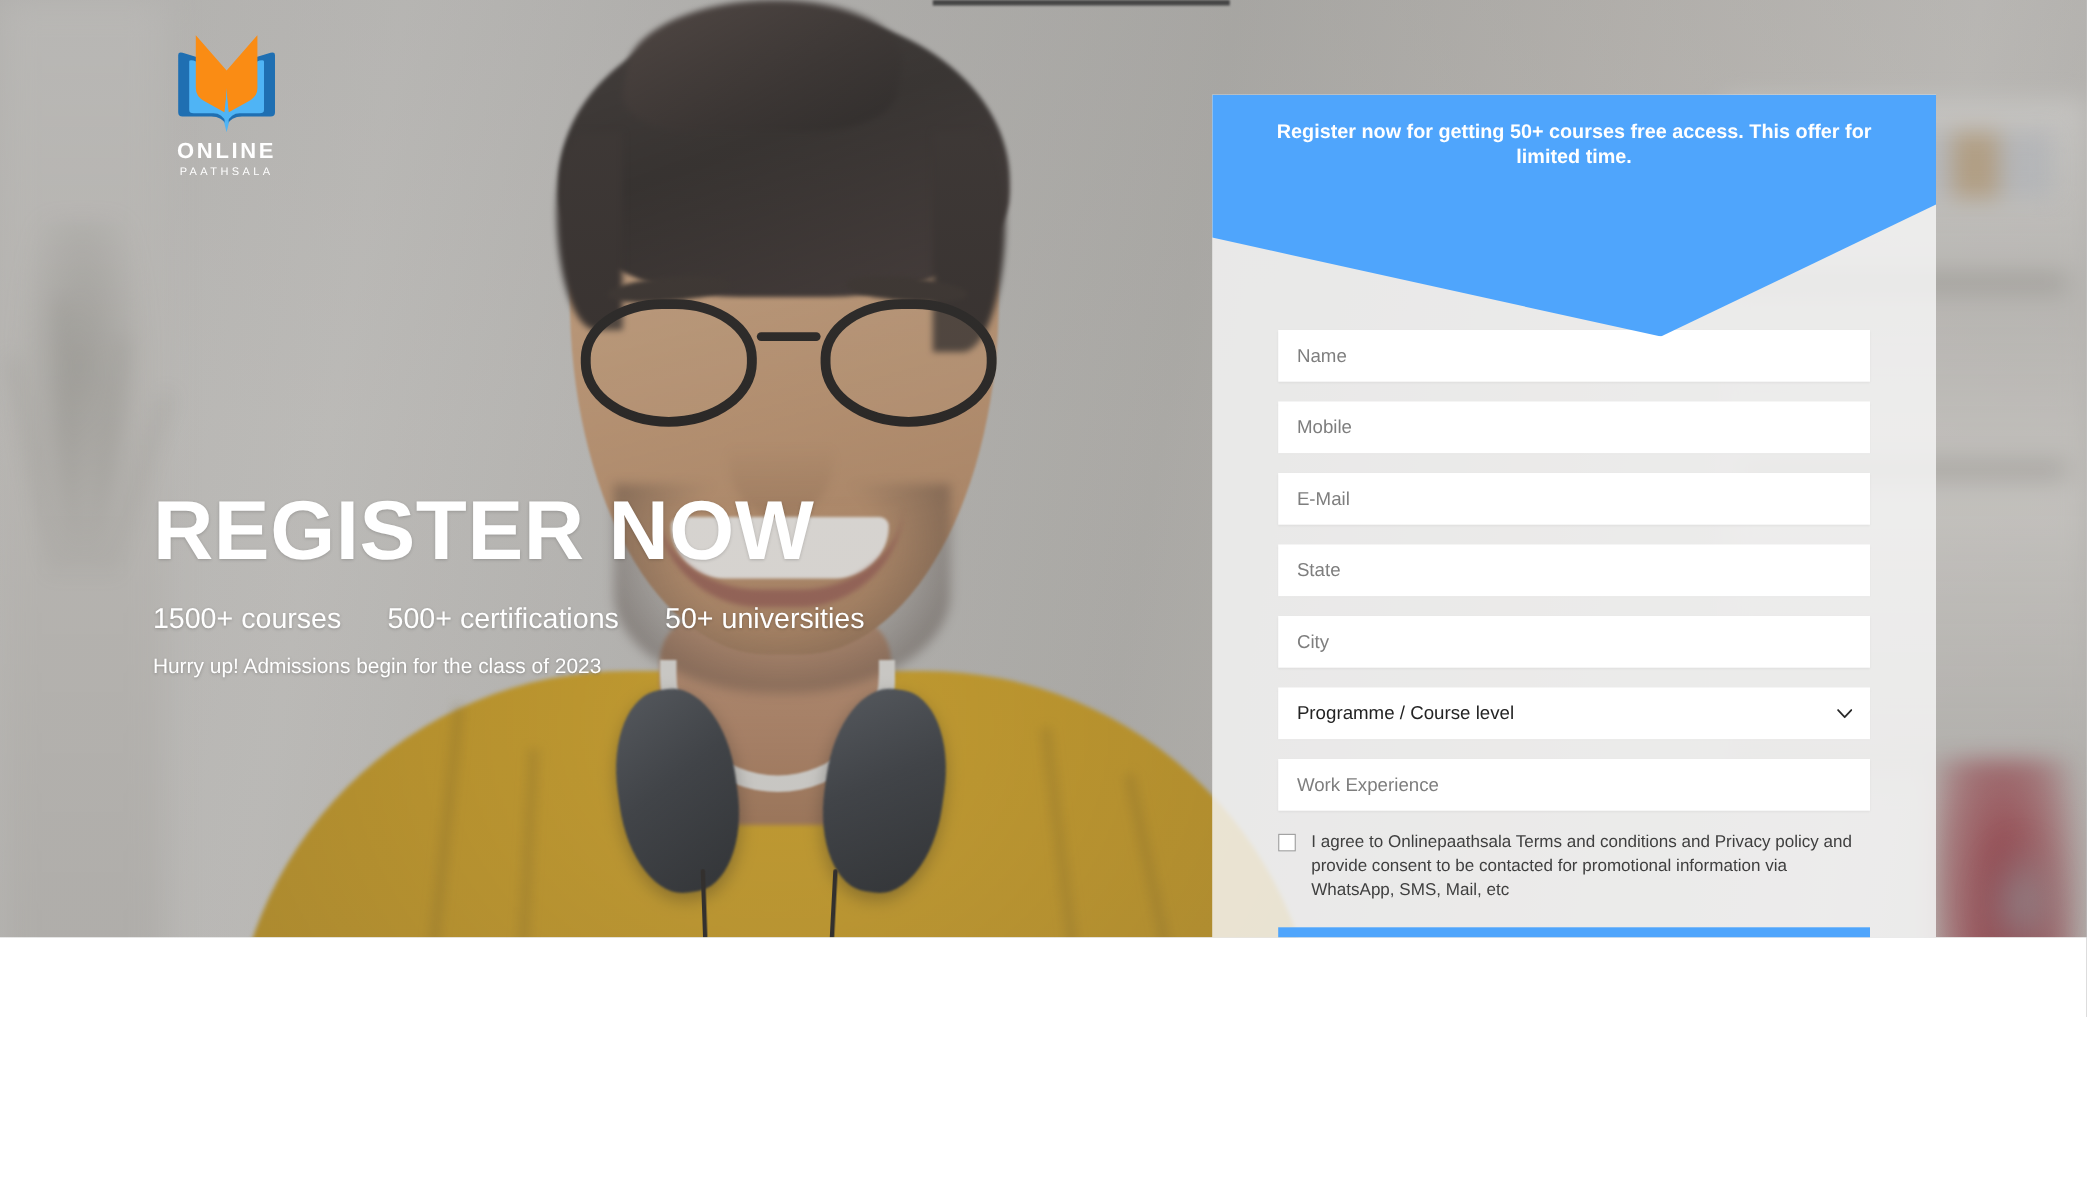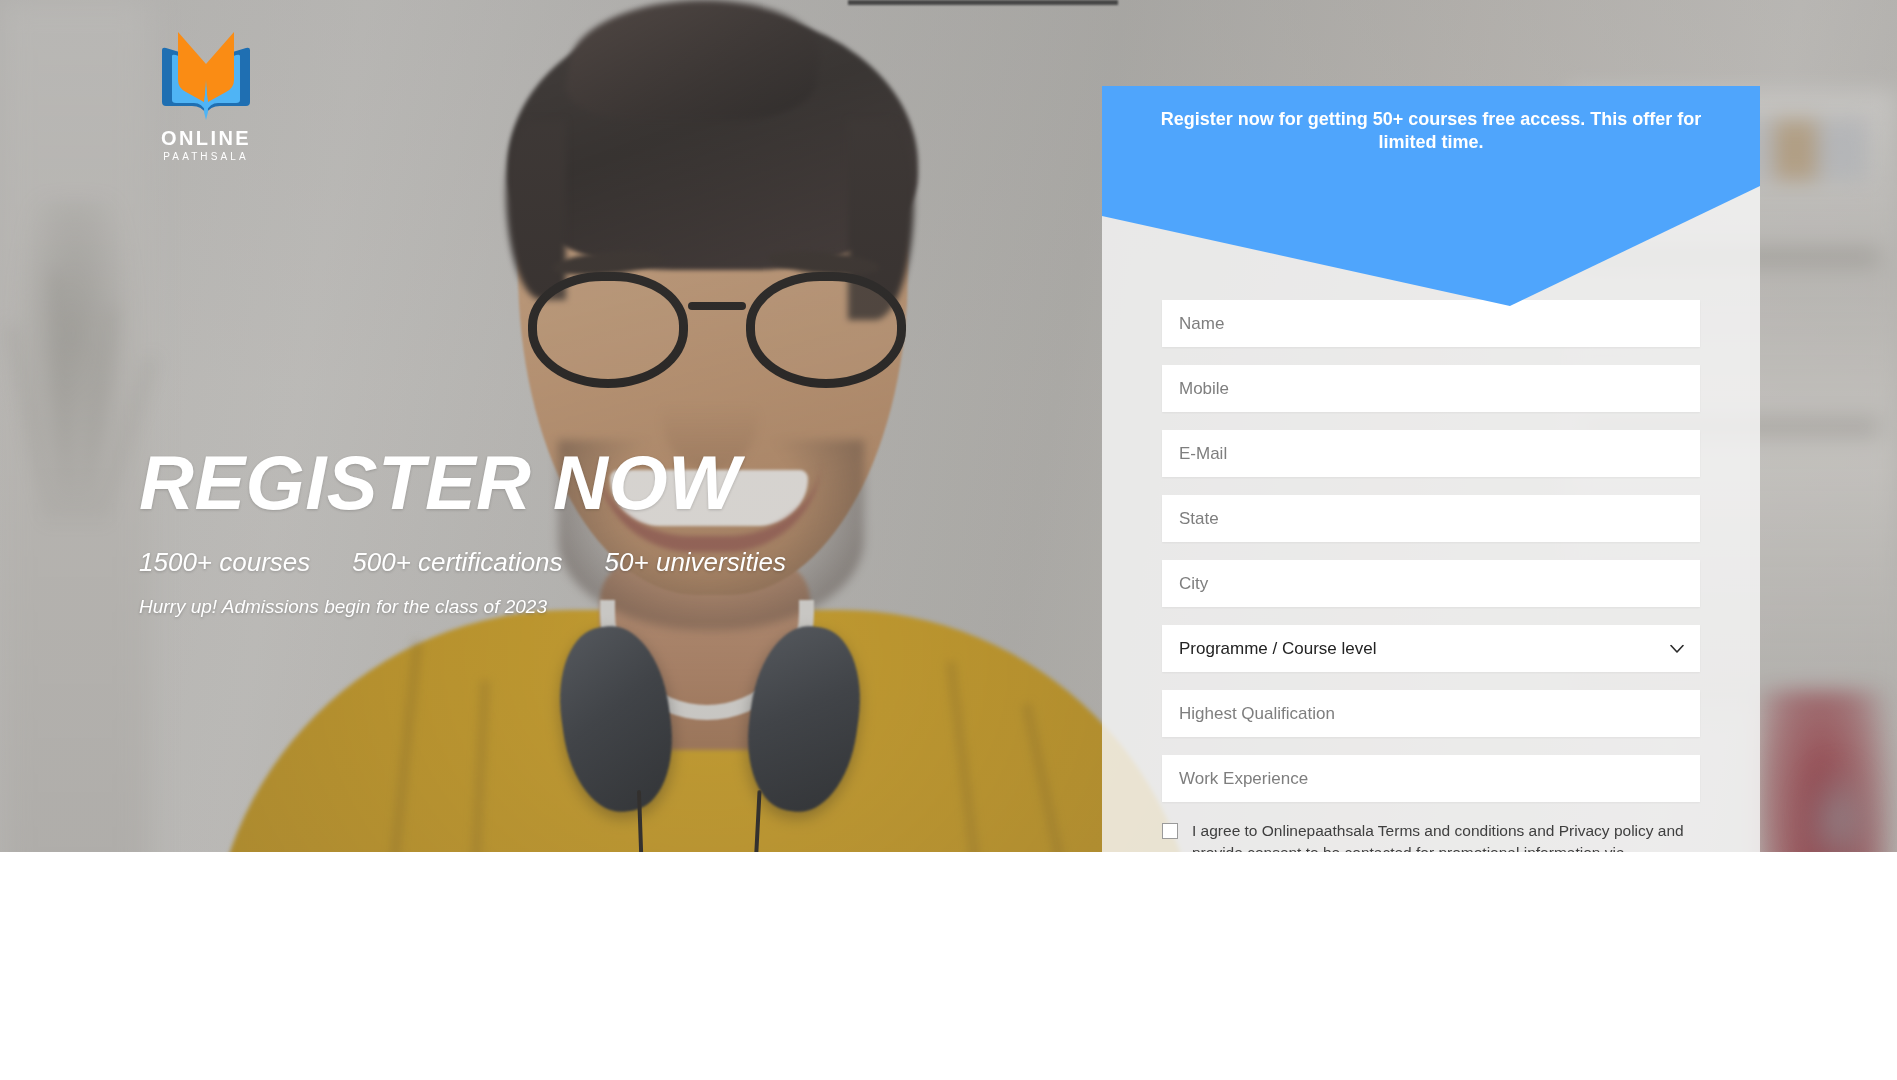--- a/index.html
+++ b/index.html
@@ -281,21 +281,21 @@
   .logo-sub {
     color: #ffffff;
     font-size: 10px;
     font-weight: 400;
     letter-spacing: 3.1px;
     margin-top: 4px;
     line-height: 1;
   }
 
   
-  .hero { position: absolute; left: 139px; top: 445px; z-index: 6; font-style: italic; }
+  .hero { position: absolute; left: 139px; top: 445px; z-index: 6; }
   .hero-title {
     color: #ffffff;
     font-size: 76px;
     font-weight: 700;
     letter-spacing: .5px;
     line-height: 1;
     font-stretch: condensed;
     text-shadow: 0 1px 3px rgba(0,0,0,.18);
     white-space: nowrap;
   }
@@ -527,21 +527,20 @@
 
       <div class="select-wrap">
         <select class="field select-field">
           <option>Programme / Course level</option>
         </select>
         <svg class="chev" viewBox="0 0 14 9">
           <path d="M1 1 L7 7.5 L13 1" fill="none" stroke="#2a2a2a" stroke-width="1.6" stroke-linecap="round" stroke-linejoin="round"></path>
         </svg>
       </div>
 
-      <input class="field" type="text" placeholder="Highest Qualification" style="">
 
       <input class="field" type="text" placeholder="Work Experience" style="">
 
       <div class="consent">
         <input class="consent-box" type="checkbox" style="">
         <div class="consent-text">I agree to Onlinepaathsala Terms and conditions and Privacy policy and provide consent to be contacted for promotional information via WhatsApp, SMS, Mail, etc</div>
       </div>
 
       <button class="submit-btn">SUBMIT</button>
     </div>

